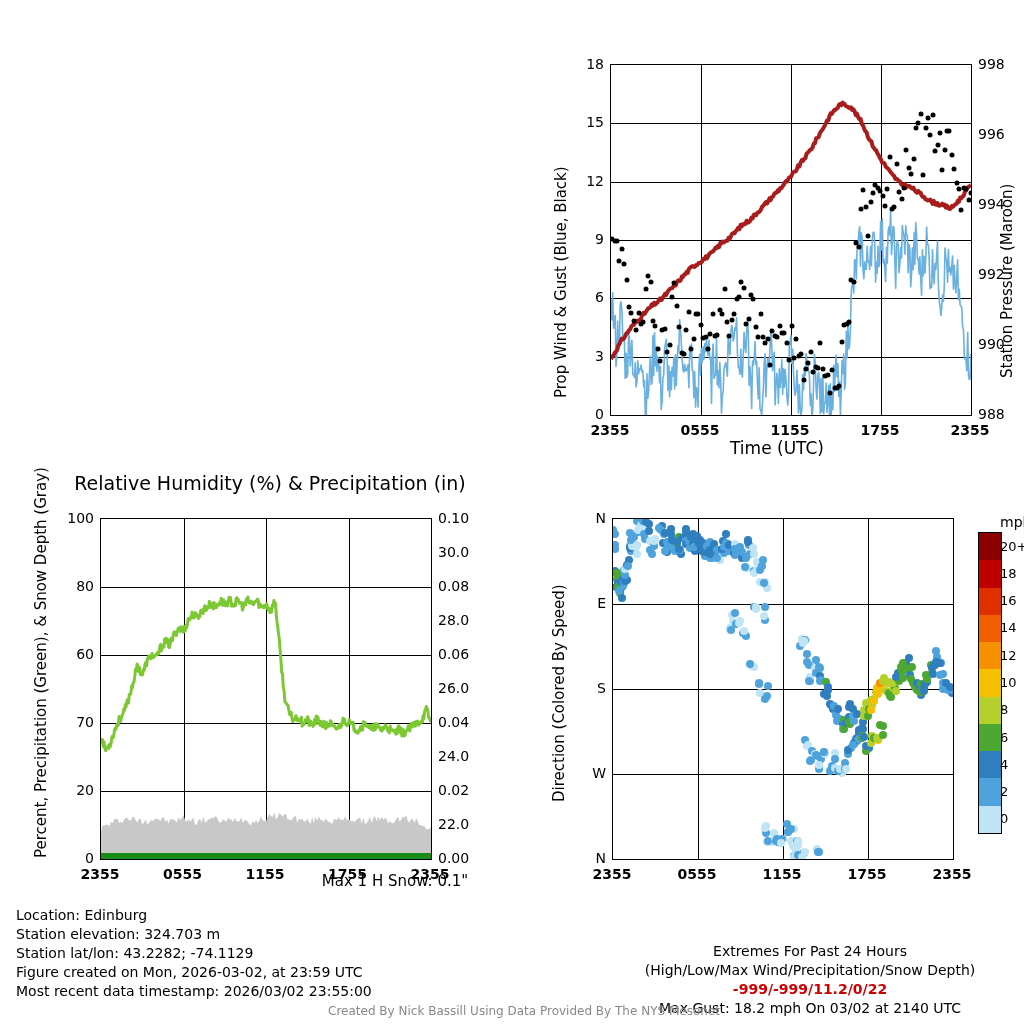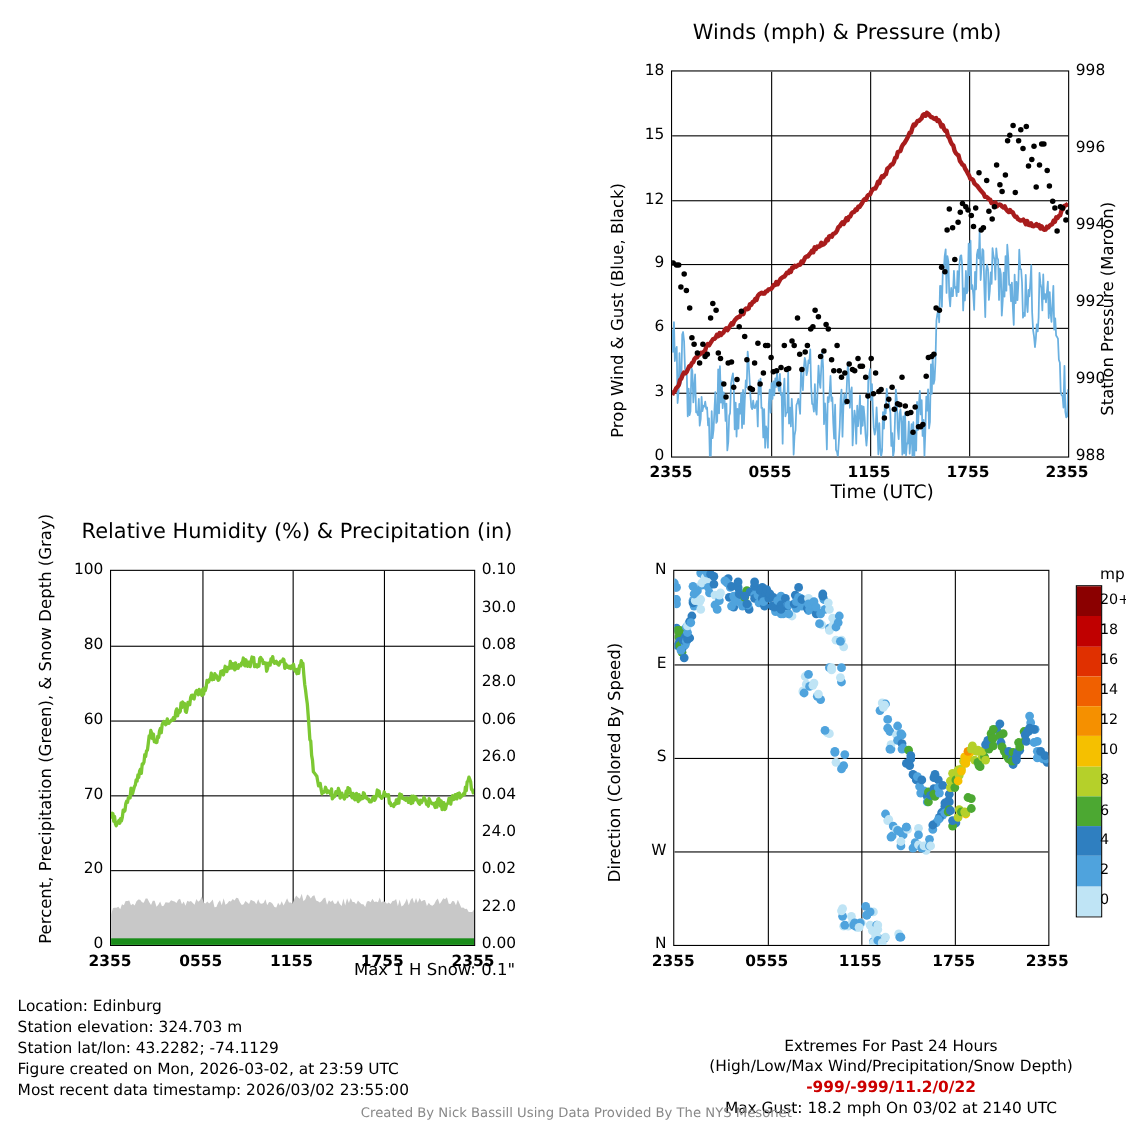--- a/index.html
+++ b/index.html
@@ -21,21 +21,20 @@
   .fright{position:absolute;font-size:14px;line-height:19px;text-align:center;}
   .credit{position:absolute;width:100%;text-align:center;font-size:12px;color:#888;margin-left:12px;}
   .legendbox{position:absolute;border:1px solid #000;}
   .legrow{position:absolute;font-size:13px;transform:translateY(-50%);}
   svg{position:absolute;left:0;top:0;overflow:visible;}
 </style>
 </head>
 <body>
 
 <div class="panel" style="left:530px;top:18px;width:480px;height:440px;">
-  <div class="title" style="width:480px;">Winds (mph) &amp; Pressure (mb)</div>
   <div class="plot" id="plot1" style="left:80px;top:46px;width:360px;height:350px;">
       <div class="gridline v" style="left: 90px;"></div>
       <div class="gridline v" style="left: 180px;"></div>
       <div class="gridline v" style="left: 270px;"></div>
       <div class="gridline h" style="top: 291.667px;"></div>
       <div class="gridline h" style="top: 233.333px;"></div>
       <div class="gridline h" style="top: 175px;"></div>
       <div class="gridline h" style="top: 116.667px;"></div>
       <div class="gridline h" style="top: 58.3333px;"></div>
       <svg width="360" height="350">
@@ -187,21 +186,21 @@
       <div class="dot" style="left: 340.867px; top: 90.4479px;"></div>
       <div class="dot" style="left: 343.258px; top: 103.958px;"></div>
       <div class="dot" style="left: 345.65px; top: 118.039px;"></div>
       <div class="dot" style="left: 348.042px; top: 123.574px;"></div>
       <div class="dot" style="left: 350.433px; top: 144.686px;"></div>
       <div class="dot" style="left: 352.825px; top: 123.066px;"></div>
       <div class="dot" style="left: 355.217px; top: 123.7px;"></div>
       <div class="dot" style="left: 357.608px; top: 134.807px;"></div>
       <div class="dot" style="left: 360px; top: 128.231px;"></div>
     </div>
-  <div class="axlabel" style="left:172px;top:420px;width:200px;text-align:center;font-size:17px;">Time (UTC)</div>
+  <div class="axlabel" style="left:147px;top:420px;width:200px;text-align:center;font-size:17px;">Time (UTC)</div>
 <div class="xtick" style="left: 80px; top: 404px;">2355</div>
     <div class="xtick" style="left: 170px; top: 404px;">0555</div>
     <div class="xtick" style="left: 260px; top: 404px;">1155</div>
     <div class="xtick" style="left: 350px; top: 404px;">1755</div>
     <div class="xtick" style="left: 440px; top: 404px;">2355</div>
     <div class="ytick" style="left: 32px; width: 42px; top: 396px;">0</div>
     <div class="ytick" style="left: 32px; width: 42px; top: 337.667px;">3</div>
     <div class="ytick" style="left: 32px; width: 42px; top: 279.333px;">6</div>
     <div class="ytick" style="left: 32px; width: 42px; top: 221px;">9</div>
     <div class="ytick" style="left: 32px; width: 42px; top: 162.667px;">12</div>

